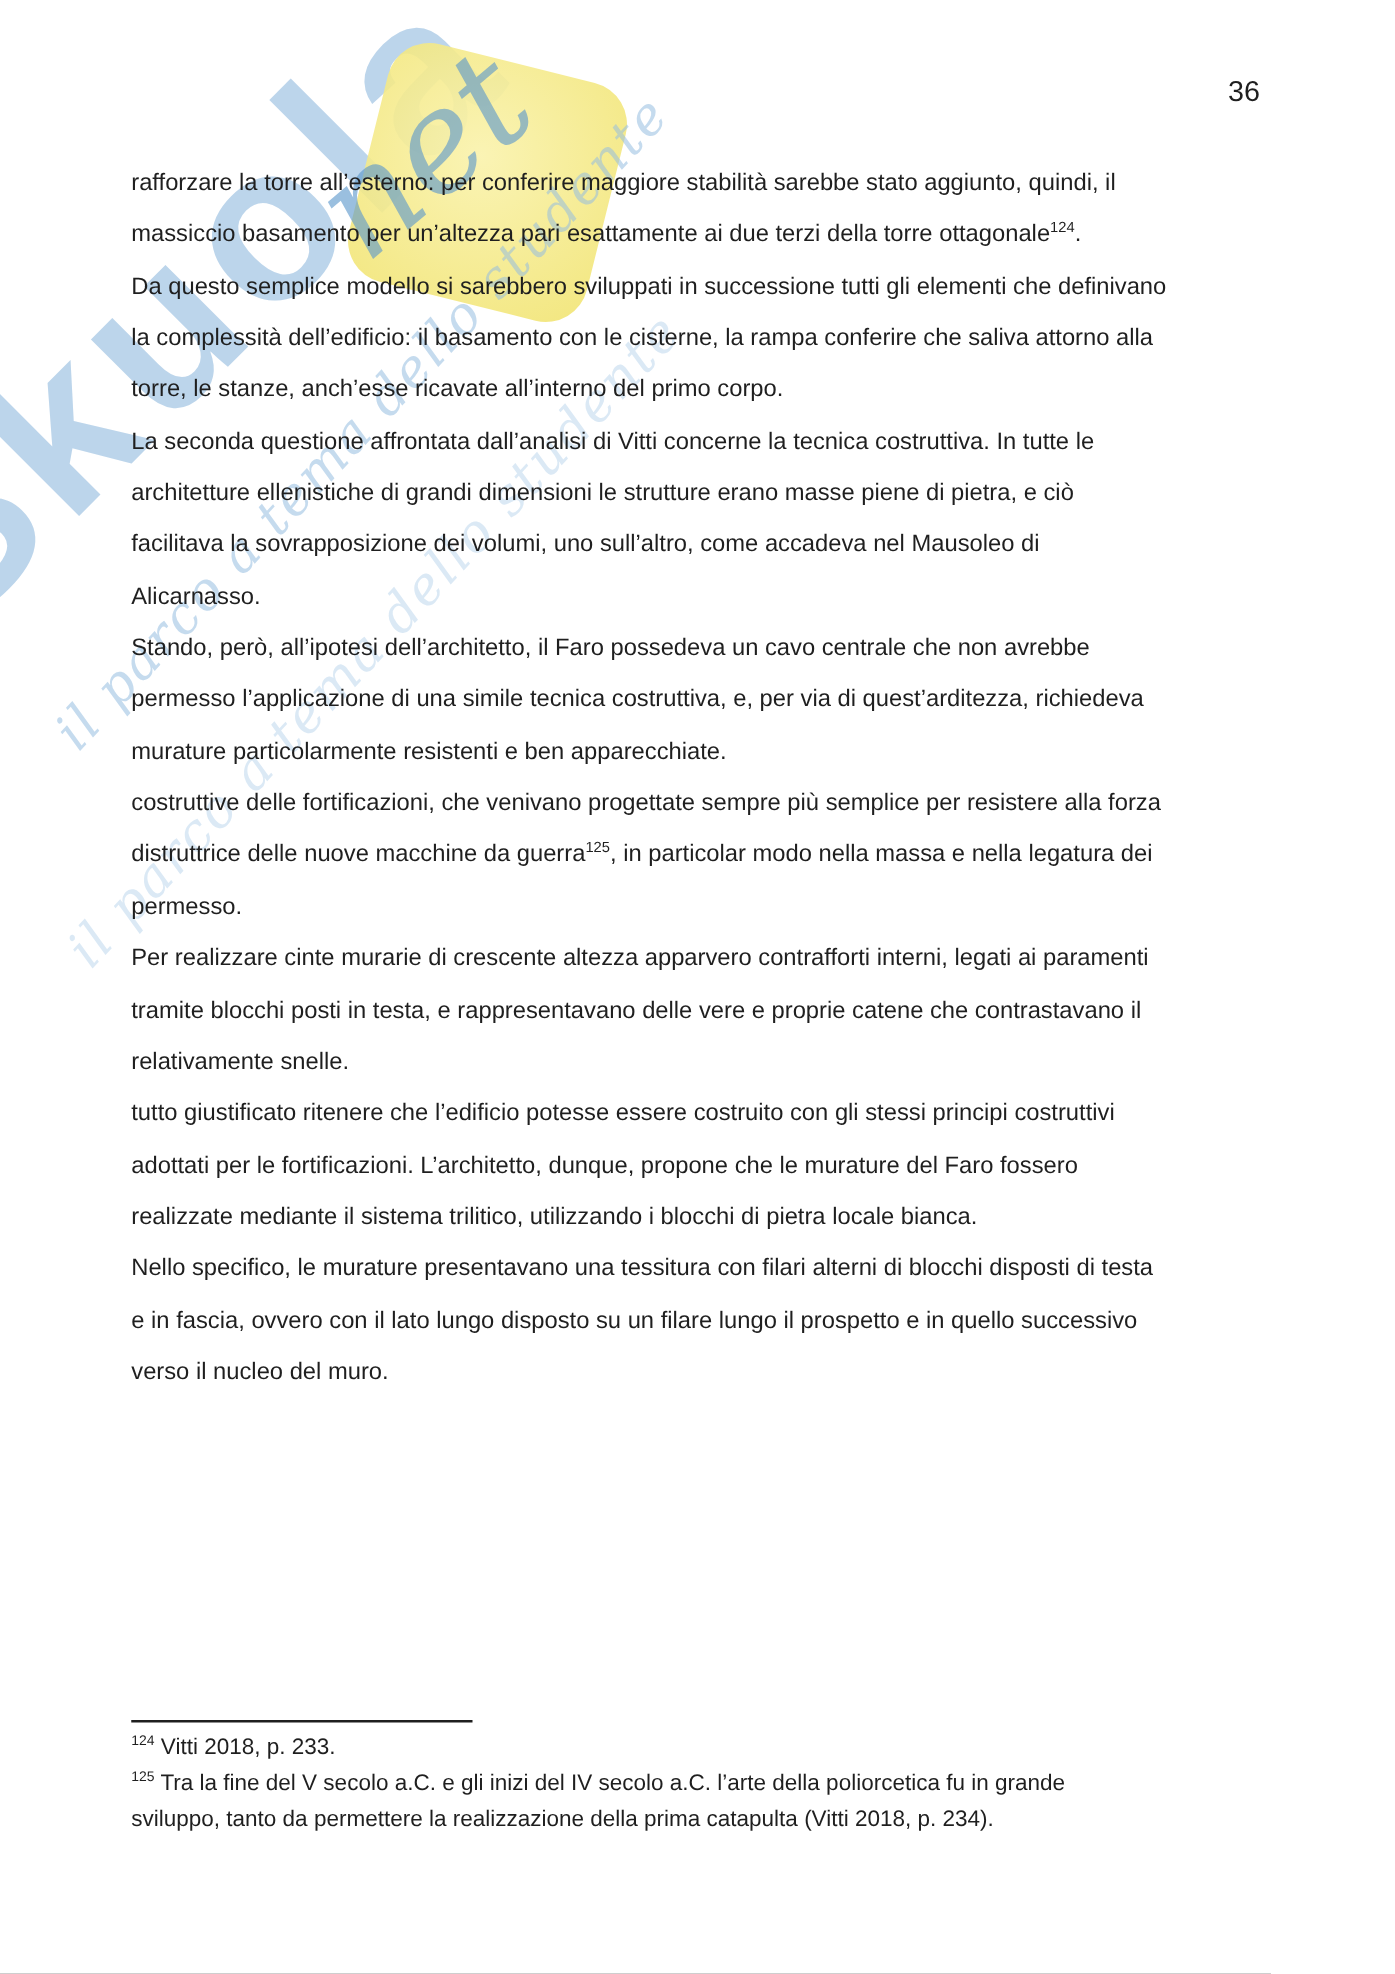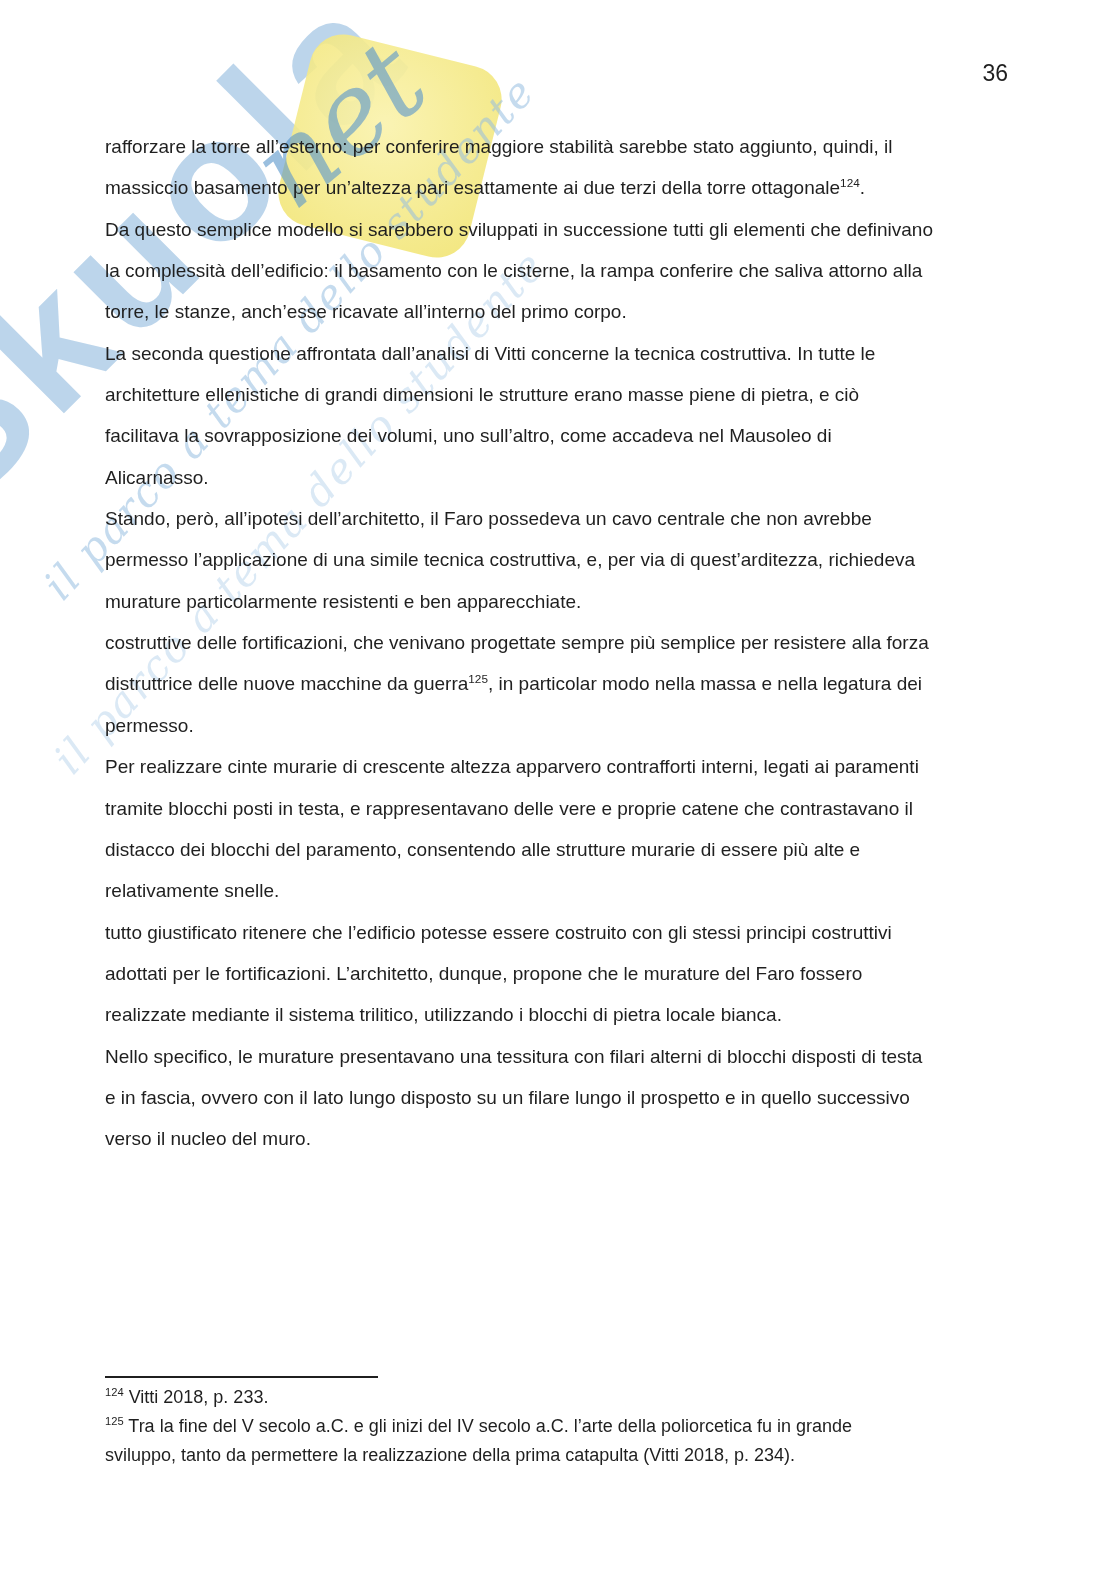--- a/index.html
+++ b/index.html
@@ -95,21 +95,20 @@
       <div class="bline"><span>facilitava la sovrapposizione dei volumi, uno sull’altro, come accadeva nel Mausoleo di</span></div>
       <div class="bline"><span>Alicarnasso.</span></div>
       <div class="bline"><span>Stando, però, all’ipotesi dell’architetto, il Faro possedeva un cavo centrale che non avrebbe</span></div>
       <div class="bline"><span>permesso l’applicazione di una simile tecnica costruttiva, e, per via di quest’arditezza, richiedeva</span></div>
       <div class="bline"><span>murature particolarmente resistenti e ben apparecchiate.</span></div>
       <div class="bline"><span>costruttive delle fortificazioni, che venivano progettate sempre più semplice per resistere alla forza</span></div>
       <div class="bline"><span>distruttrice delle nuove macchine da guerra</span><sup>125</sup><span>, in particolar modo nella massa e nella legatura dei</span></div>
       <div class="bline"><span>permesso.</span></div>
       <div class="bline"><span>Per realizzare cinte murarie di crescente altezza apparvero contrafforti interni, legati ai paramenti</span></div>
       <div class="bline"><span>tramite blocchi posti in testa, e rappresentavano delle vere e proprie catene che contrastavano il</span></div>
-      <div class="bline"><span>distacco dei blocchi del paramento, consentendo alle strutture murarie di essere più alte e</span></div>
       <div class="bline"><span>relativamente snelle.</span></div>
       <div class="bline"><span>tutto giustificato ritenere che l’edificio potesse essere costruito con gli stessi principi costruttivi</span></div>
       <div class="bline"><span>adottati per le fortificazioni. L’architetto, dunque, propone che le murature del Faro fossero</span></div>
       <div class="bline"><span>realizzate mediante il sistema trilitico, utilizzando i blocchi di pietra locale bianca.</span></div>
       <div class="bline"><span>Nello specifico, le murature presentavano una tessitura con filari alterni di blocchi disposti di testa</span></div>
       <div class="bline"><span>e in fascia, ovvero con il lato lungo disposto su un filare lungo il prospetto e in quello successivo</span></div>
       <div class="bline"><span>verso il nucleo del muro.</span></div>
     </div>
 
   <div class="footnotes">

